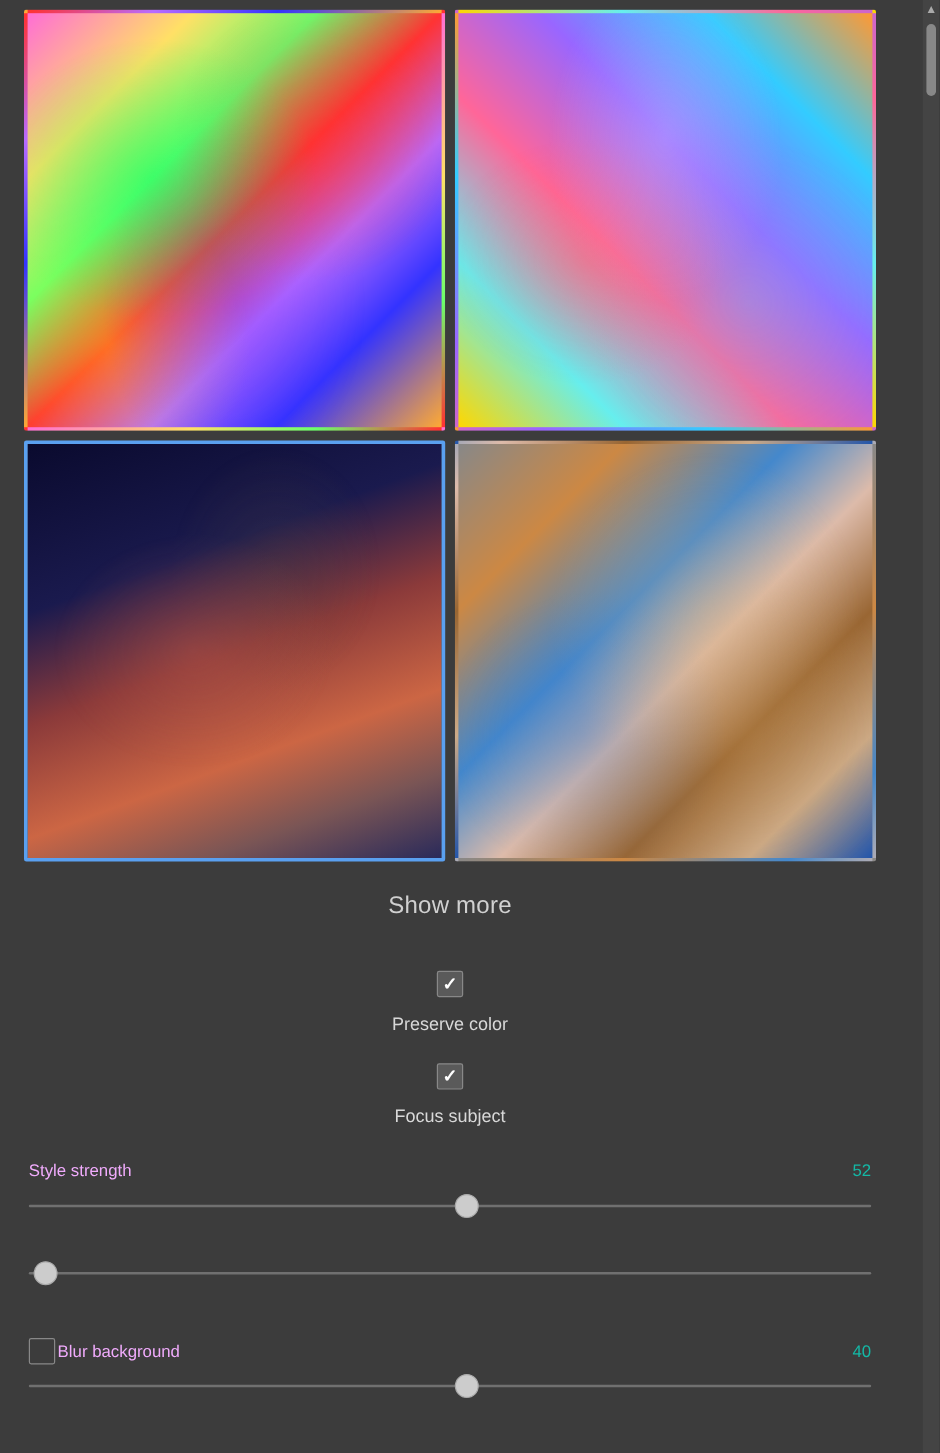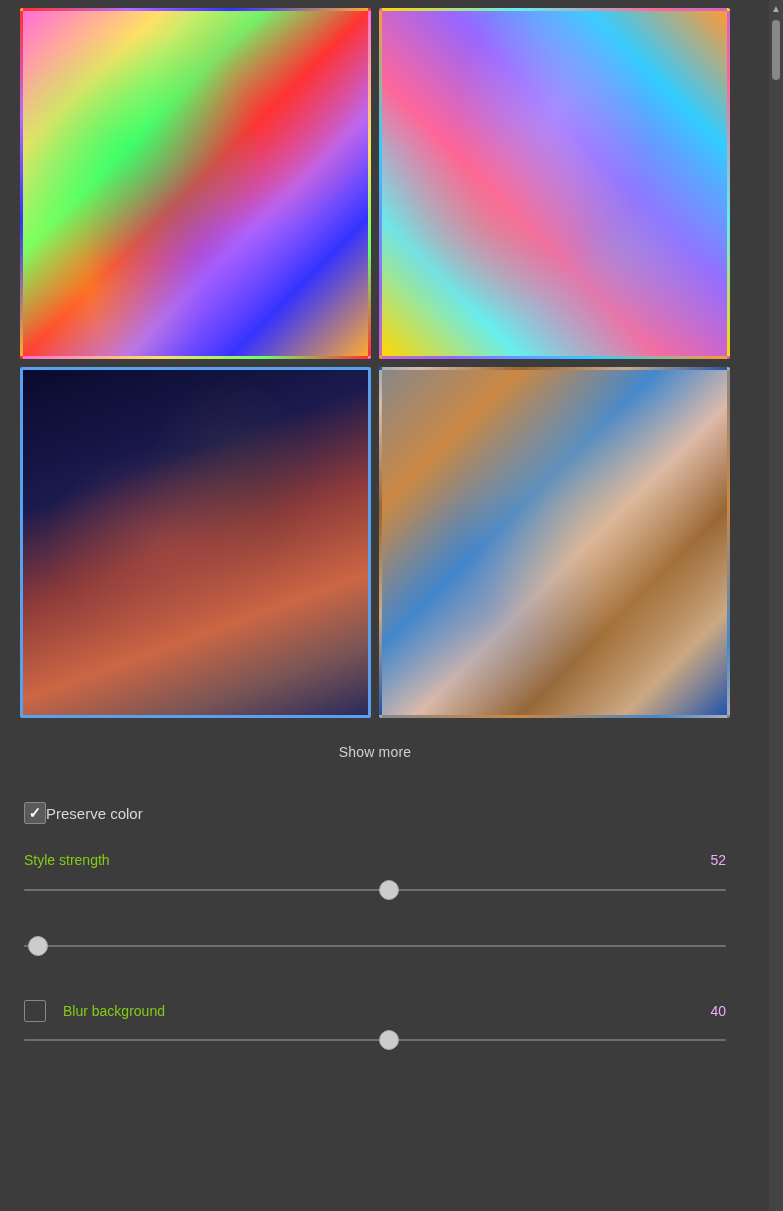--- a/index.html
+++ b/index.html
@@ -91,35 +91,37 @@
     
     .show-more-btn {
       display: flex;
       align-items: center;
       justify-content: center;
       width: 100%;
       padding: 14px 0;
       background: transparent;
       border: none;
       color: #d0d0d0;
-      font-size: 14px;
+      font-size: 20px;
       cursor: pointer;
       margin-bottom: 16px;
       letter-spacing: 0.2px;
     }
 
     
     .options-section {
       padding: 0 4px;
     }
 
     .checkbox-row {
       display: flex;
       align-items: center;
+      gap: 14px;
       padding: 12px 0;
+      flex-direction: column;
     }
 
     .checkbox-box {
       width: 22px;
       height: 22px;
       background: #5a5a5a;
       border: 1px solid #888;
       border-radius: 2px;
       display: flex;
       align-items: center;
@@ -148,26 +150,26 @@
 
     .slider-header {
       display: flex;
       justify-content: space-between;
       align-items: center;
       margin-bottom: 12px;
     }
 
     .slider-label {
       font-size: 14px;
-      color: #84cc16;
+      color: #f0abfc;
     }
 
     .slider-value {
       font-size: 14px;
-      color: #f0abfc;
+      color: #14b8a6;
     }
 
     .slider-track-container {
       position: relative;
       height: 20px;
       display: flex;
       align-items: center;
     }
 
     .slider-track {
@@ -220,21 +222,21 @@
       height: 60px;
       background: #888;
       border-radius: 4px;
       margin-top: 4px;
     }
 
     
     .blur-row {
       display: flex;
       align-items: center;
-      gap: 17px;
+      gap: 2px;
       padding: 16px 0 8px 0;
     }
 
     .blur-checkbox {
       width: 22px;
       height: 22px;
       background: #3c3c3c;
       border: 1.5px solid #888;
       border-radius: 2px;
       display: flex;
@@ -272,20 +274,25 @@
   <button class="show-more-btn">Show more</button>
 
   <div class="options-section">
 
     <div class="checkbox-row">
       <div class="checkbox-box checked">
       </div>
       <span class="checkbox-label">Preserve color</span>
     </div>
 
+    <div class="checkbox-row">
+      <div class="checkbox-box checked">
+      </div>
+      <span class="checkbox-label">Focus subject</span>
+    </div>
 
     <div class="slider-section">
       <div class="slider-header">
         <span class="slider-label">Style strength</span>
         <span class="slider-value">52</span>
       </div>
       <div class="slider-track-container">
         <div class="slider-track">
           <div class="slider-thumb" style="left: 52%;">
           </div>

